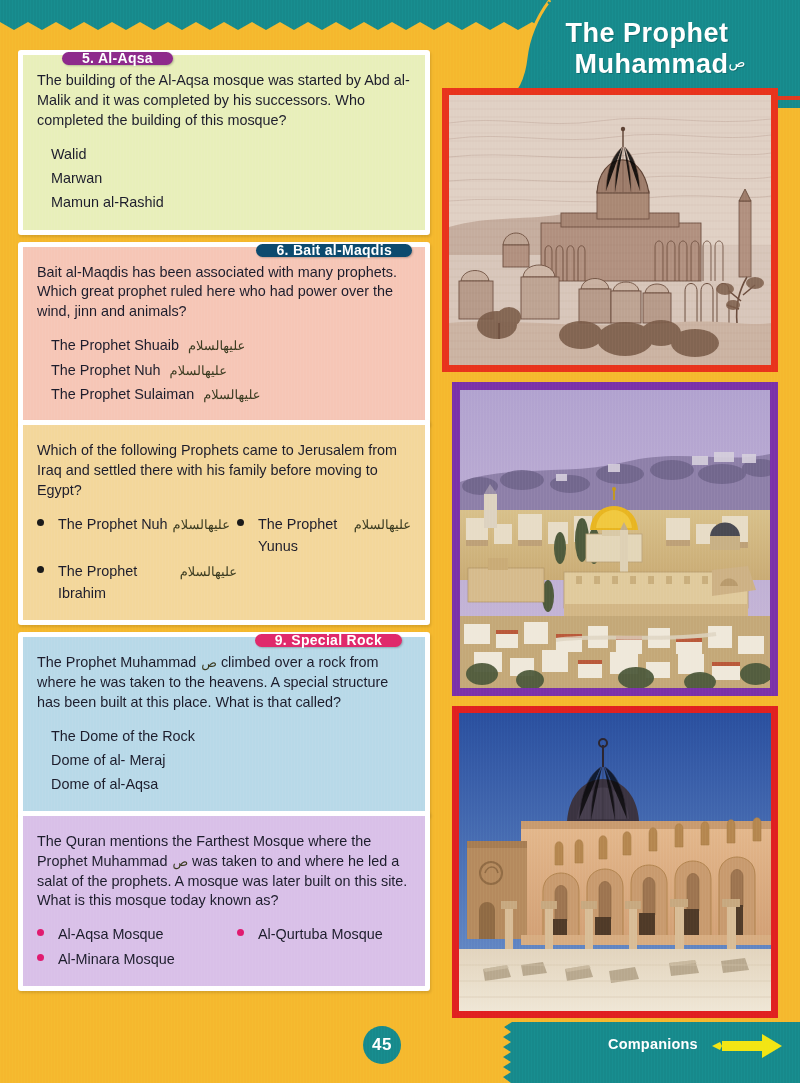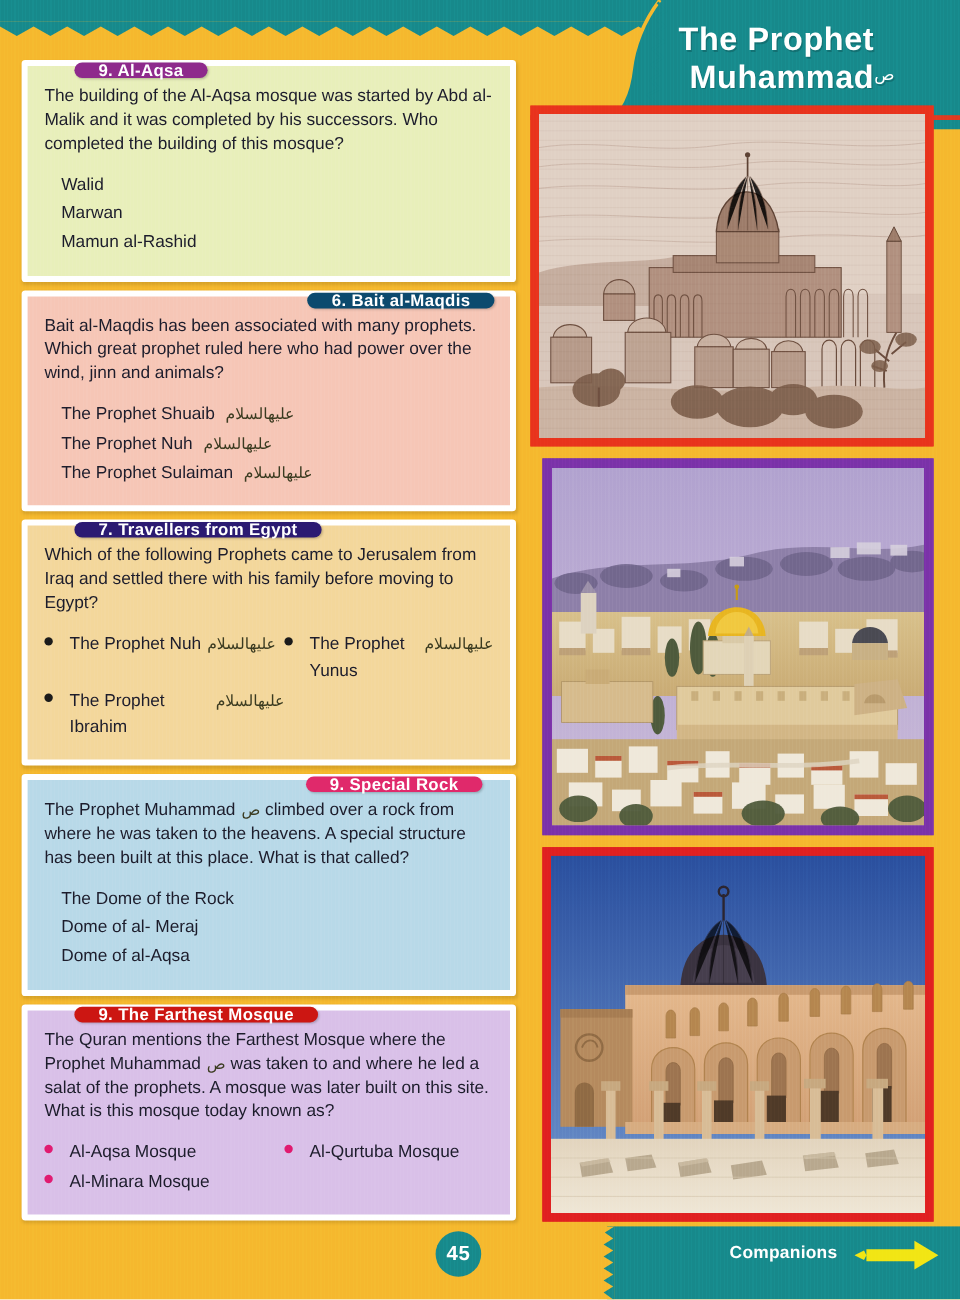--- a/index.html
+++ b/index.html
@@ -253,21 +253,21 @@
     <span class="ln2">
       <span>Muhammad</span><span class="honorific-sm">ص</span>
     </span>
   </div>
   <div class="header-rule"></div>
 
   <div class="cards">
 
     <div class="card-wrap">
       <div class="pill-row left">
-        <span class="pill" style="background:#8e2a8c">9. Al-Aqsa</span>
+        <span class="pill" style="background:#8e2a8c">5. Al-Aqsa</span>
       </div>
       <div class="card" style="background:#e8efba">
         <p class="q-text">The building of the Al-Aqsa mosque was started by Abd al-Malik and it was completed by his successors. Who completed the building of this mosque?</p>
         <div class="answers">
           <div class="ans-row">
             <div class="ans single">
               <span class="bullet" style="background:#3b3bb0"></span>
               <span>Walid</span>
             </div>
           </div>
@@ -313,23 +313,20 @@
               <span class="bullet" style="background:#e03020"></span>
               <span>The Prophet Sulaiman</span>
               <span class="hon">عليهالسلام</span>
             </div>
           </div>
         </div>
       </div>
     </div>
 
     <div class="card-wrap">
-      <div class="pill-row left">
-        <span class="pill" style="background:#2b1a72">7. Travellers from Egypt</span>
-      </div>
       <div class="card" style="background:#f3d79b">
         <p class="q-text">Which of the following Prophets came to Jerusalem from Iraq and settled there with his family before moving to Egypt?</p>
         <div class="answers">
           <div class="ans-row">
             <div class="ans col-1">
               <span class="bullet" style="background:#1a1a1a"></span>
               <span>The Prophet Nuh</span>
               <span class="hon">عليهالسلام</span>
             </div>
             <div class="ans col-2">
@@ -373,23 +370,20 @@
             <div class="ans single">
               <span class="bullet" style="background:#66a63a"></span>
               <span>Dome of al-Aqsa</span>
             </div>
           </div>
         </div>
       </div>
     </div>
 
     <div class="card-wrap">
-      <div class="pill-row left">
-        <span class="pill" style="background:#cc1612">9. The Farthest Mosque</span>
-      </div>
       <div class="card" style="background:#d9c0e8">
         <p class="q-text"><span>The Quran mentions the Farthest Mosque where the Prophet Muhammad</span><span class="hon">ص</span>
           <span>was taken  to and where he led a salat of the  prophets. A mosque was later built on this site. What is this mosque today known as?</span></p>
         <div class="answers">
           <div class="ans-row">
             <div class="ans col-1">
               <span class="bullet" style="background:#e01a6e"></span>
               <span>Al-Aqsa Mosque</span>
             </div>
             <div class="ans col-2">

